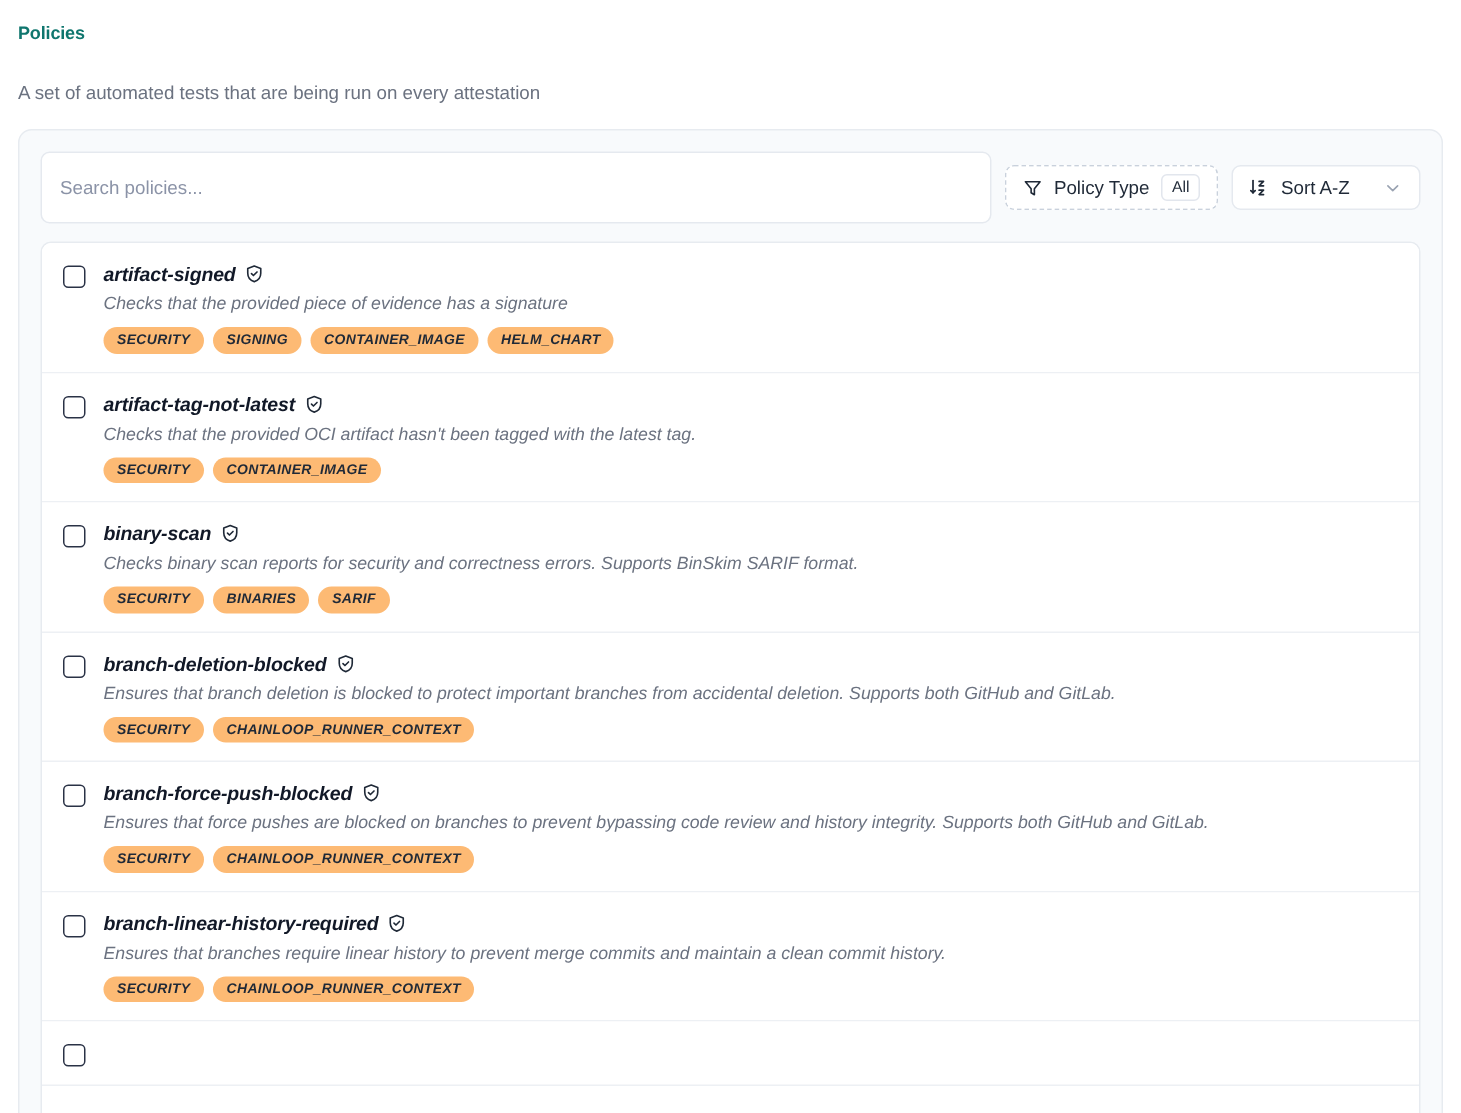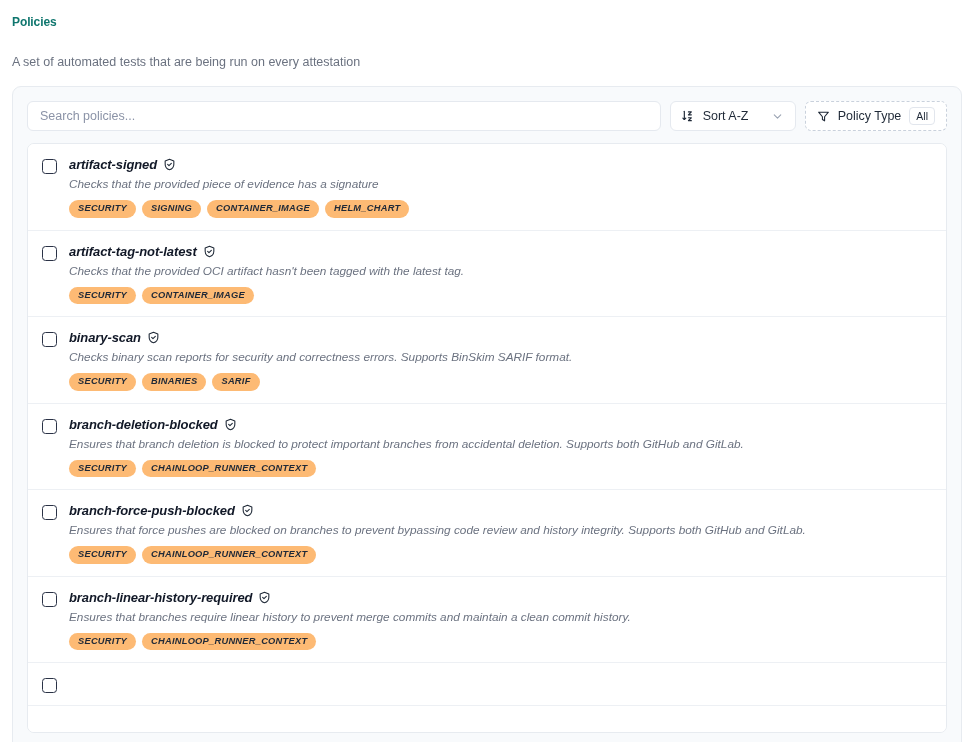--- a/index.html
+++ b/index.html
@@ -31,21 +31,21 @@
     border-radius: 9px;
     padding: 14px;
     height: 672px;
   }
 
   
   .toolbar { display: flex; align-items: center; gap: 9px; }
 
   .search-wrap { flex: 1 1 auto; }
   .search-input {
-    width: 100%; height: 30px;
+    width: 100%; height: 48px;
     background: #ffffff;
     border: 1px solid #e5e9ef;
     border-radius: 6px;
     padding: 0 12px;
     font-size: 12.5px;
     font-family: "Liberation Sans", sans-serif;
     color: #374151;
     outline: none;
   }
   .search-input::placeholder { color: #8b93a7; }
@@ -143,47 +143,47 @@
   </div>
 
   <div class="card">
 
     <div class="toolbar">
 
       <div class="search-wrap">
         <input class="search-input" type="text" placeholder="Search policies..." value="" style="">
       </div>
 
+      <div class="btn btn-filter">
+        <span class="ico">
+          <svg width="13" height="13" viewBox="0 0 24 24" fill="none" stroke="#1f2937" stroke-width="2" stroke-linecap="round" stroke-linejoin="round">
+            <path d="M3 4h18l-7 8.5V20l-4-2.5v-5z"></path>
+          </svg>
+        </span>
+        <span>Policy Type</span>
+        <span class="badge-all">All</span>
+      </div>
+
       <div class="btn btn-sort">
         <span class="ico">
           <svg width="14" height="14" viewBox="0 0 24 24" fill="none" stroke="#1f2937" stroke-width="2" stroke-linecap="round" stroke-linejoin="round">
             <path d="M4 4v14"></path>
               <path d="M1.5 15.5 4 18l2.5-2.5"></path>
             <path d="M11 5h5l-5 5h5"></path>
               <path d="M11 15h5l-5 5h5"></path>
           </svg>
         </span>
         <span>Sort A-Z</span>
         <span class="chev ico">
           <svg width="13" height="13" viewBox="0 0 24 24" fill="none" stroke="#9aa3b2" stroke-width="2" stroke-linecap="round" stroke-linejoin="round">
             <path d="M6 9l6 6 6-6"></path>
           </svg>
         </span>
       </div>
 
-      <div class="btn btn-filter">
-        <span class="ico">
-          <svg width="13" height="13" viewBox="0 0 24 24" fill="none" stroke="#1f2937" stroke-width="2" stroke-linecap="round" stroke-linejoin="round">
-            <path d="M3 4h18l-7 8.5V20l-4-2.5v-5z"></path>
-          </svg>
-        </span>
-        <span>Policy Type</span>
-        <span class="badge-all">All</span>
-      </div>
-
     </div>
 
     <div class="list" id="policy-list">
   <div class="row">
     <div class="checkbox"></div>
     <div class="row-body">
       <div class="row-title-line">
         <span class="row-title">artifact-signed</span>
         <span class="shield">
           <svg width="13" height="13" viewBox="0 0 24 24" fill="none" stroke="#1f2937" stroke-width="2" stroke-linecap="round" stroke-linejoin="round">

